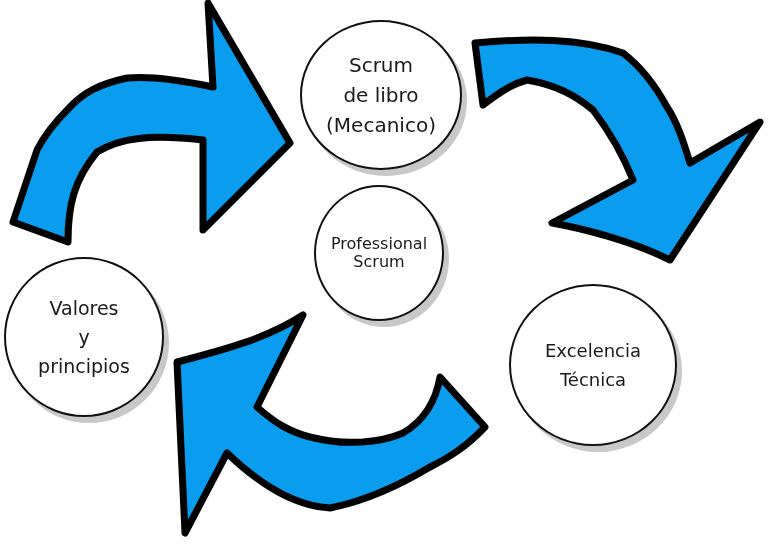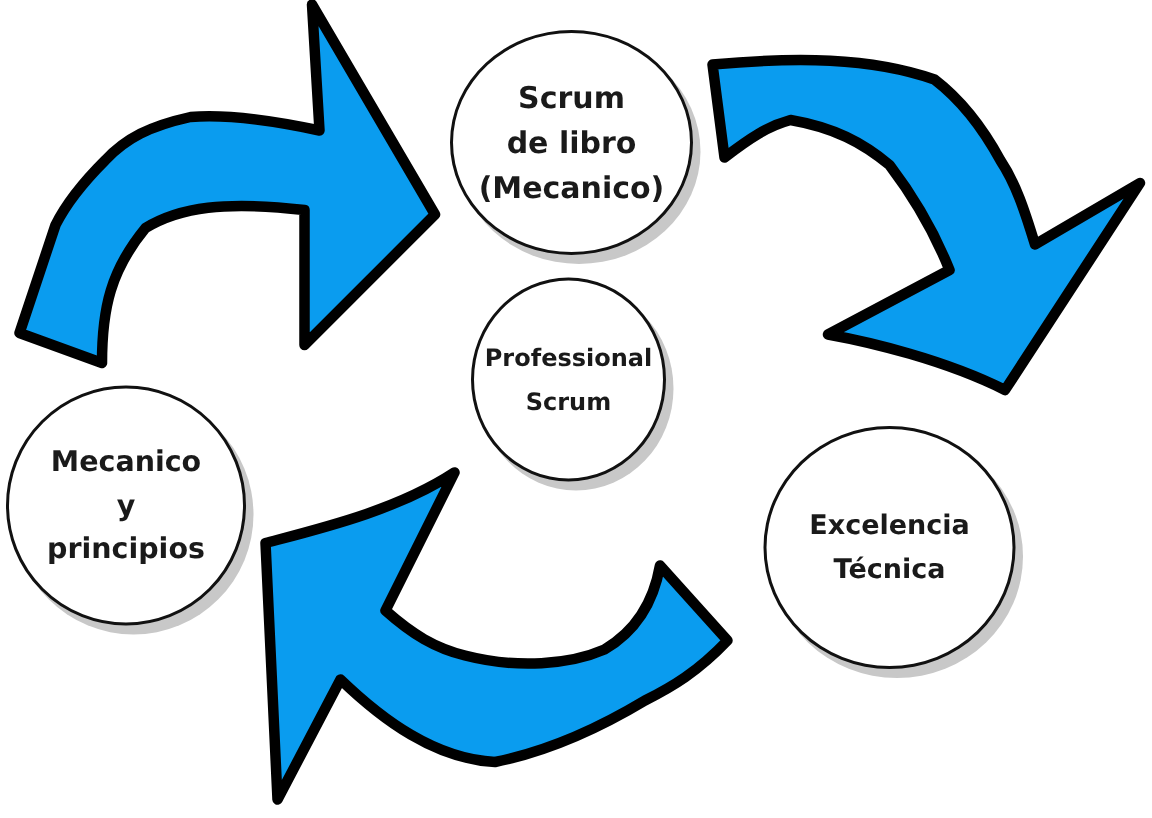--- a/index.html
+++ b/index.html
@@ -1,24 +1,24 @@
 <!DOCTYPE html>
 <html><head>
 <meta charset="utf-8">
 <style>
   html, body { margin: 0; padding: 0; background: #ffffff; }
   body { width: 768px; height: 545px; position: relative; overflow: hidden; font-family: "DejaVu Sans", sans-serif; }
   svg.arrows { position: absolute; left: 0; top: 0; }
   .arrow { stroke: #000; stroke-width: 7; stroke-linejoin: round; }
   .node { position: absolute; border-radius: 50%; background: #fff; border: 2px solid #111;
           box-shadow: 5px 6px 0 #c8c8c8; display: flex; align-items: center; justify-content: center;
-          text-align: center; color: #1a1a1a; box-sizing: border-box; font-weight: bold; }
+          text-align: center; color: #1a1a1a; box-sizing: border-box; }
   .node span { display: block; white-space: pre-line; }
   #n1 { left: 300px; top: 20px; width: 162px; height: 150px; font-size: 20px; line-height: 30px; }
-  #n2 { left: 314px; top: 185px; width: 130px; height: 136px; font-size: 16px; line-height: 29px; }
+  #n2 { left: 314px; top: 185px; width: 130px; height: 136px; font-size: 16px; line-height: 18px; }
   #n3 { left: 4px; top: 257px; width: 160px; height: 160px; font-size: 19px; line-height: 29px; }
   #n4 { left: 509px; top: 284px; width: 168px; height: 162px; font-size: 18px; line-height: 29px; justify-content: center; }
 </style>
 </head>
 <body>
 
 <svg class="arrows" width="768" height="545" viewBox="0 0 768 545">
   <path id="a1" class="arrow" d="M 13 222 L 68 242 C 68 205 74 180 97 152 C 120 138 150 134 203 140 L 203 230 L 290 143 L 208 3 L 213 87 C 180 80 150 76 127 78 C 100 84 84 92 70 107 C 52 125 42 140 37 150 Z" fill="#0a9cef"></path>
   <path id="a2" class="arrow" d="M 475 43 L 483 105 C 500 92 512 84 527 80 C 556 85 575 95 593 110 C 612 135 625 160 633 180 L 552 223 C 580 228 630 240 670 260 L 760 122 L 690 163 C 683 140 677 122 667 107 C 655 85 640 66 623 53 C 580 38 530 38 475 43 Z" fill="#0a9cef"></path>
   <path id="a3" class="arrow" d="M 440 377 L 485 427 C 465 448 448 458 430 467 C 395 488 360 502 330 508 C 290 506 255 480 227 453 L 185 533 L 177 362 C 215 352 265 340 303 315 L 257 407 C 275 423 290 432 310 437 C 345 446 380 443 403 433 C 425 420 436 400 440 377 Z" fill="#0a9cef"></path>
@@ -27,20 +27,20 @@
 <div class="node" id="n1">
   <span>Scrum
 de libro
 (Mecanico)</span>
 </div>
 <div class="node" id="n2">
   <span>Professional
 Scrum</span>
 </div>
 <div class="node" id="n3">
-  <span>Mecanico
+  <span>Valores
 y
 principios</span>
 </div>
 <div class="node" id="n4">
   <span>Excelencia
 Técnica</span>
 </div>
 
 </body></html>

